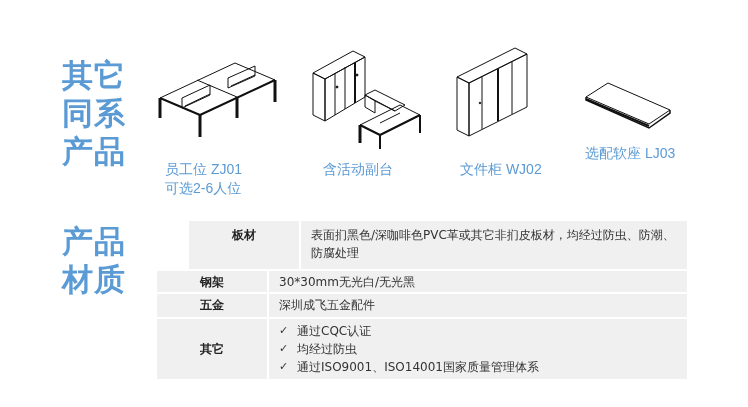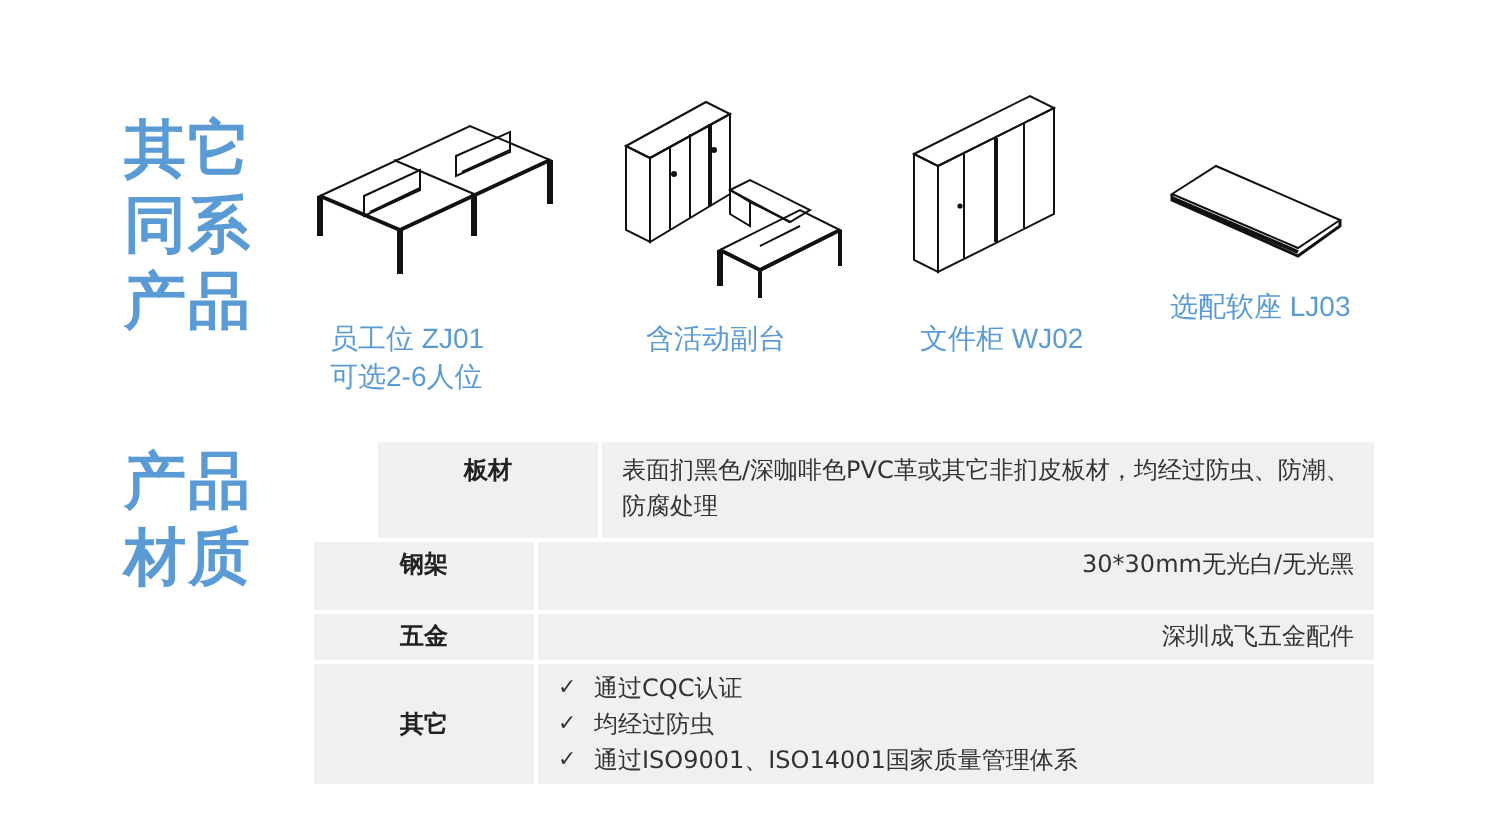--- a/index.html
+++ b/index.html
@@ -58,24 +58,24 @@
   }
   .spec-val {
     flex: 1;
     font-size: 12px;
     color: #333;
     line-height: 18px;
     padding: 5px 10px 4px 10px;
     border-radius: 14px;
   }
   .row-1 { height: 48px; margin-left: 32px; }
-  .row-2 { height: 34px; }
-  .row-2 .spec-val, .row-3 .spec-val { padding-top: 2px; text-align: right; }
+  .row-2 { height: 21px; }
+  .row-2 .spec-val, .row-3 .spec-val { padding-top: 2px; }
   .row-2 .spec-key, .row-3 .spec-key { padding-top: 3px; }
-  .row-3 { height: 23px; gap: 43px; }
+  .row-3 { height: 23px; }
   .row-4 { height: 60px; }
   .row-4 .spec-key { display: flex; align-items: center; justify-content: center; padding-top: 0; }
   .row-4 .spec-val { padding-top: 3px; }
   .check-line { display: flex; align-items: center; height: 18px; }
   .check { width: 18px; font-size: 11px; color: #333; }
 </style>
 </head>
 <body>
 
 <div class="side-heading" id="h-other">

